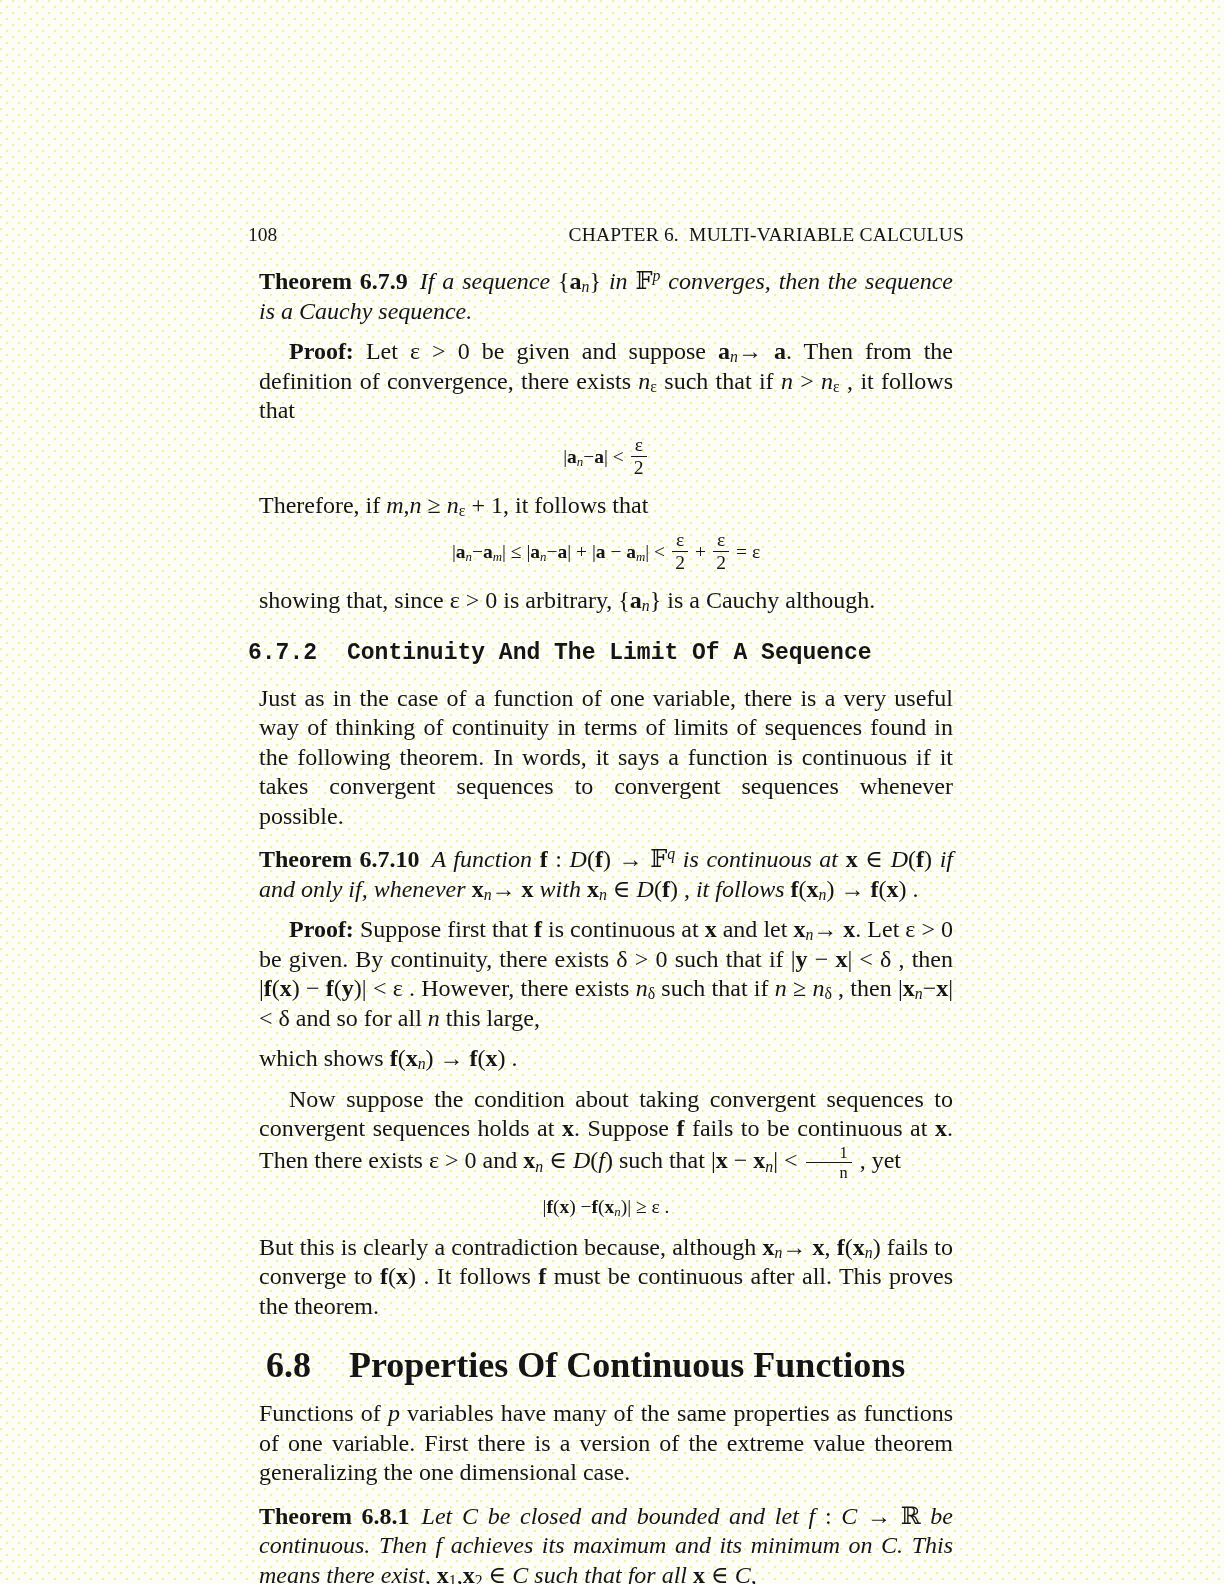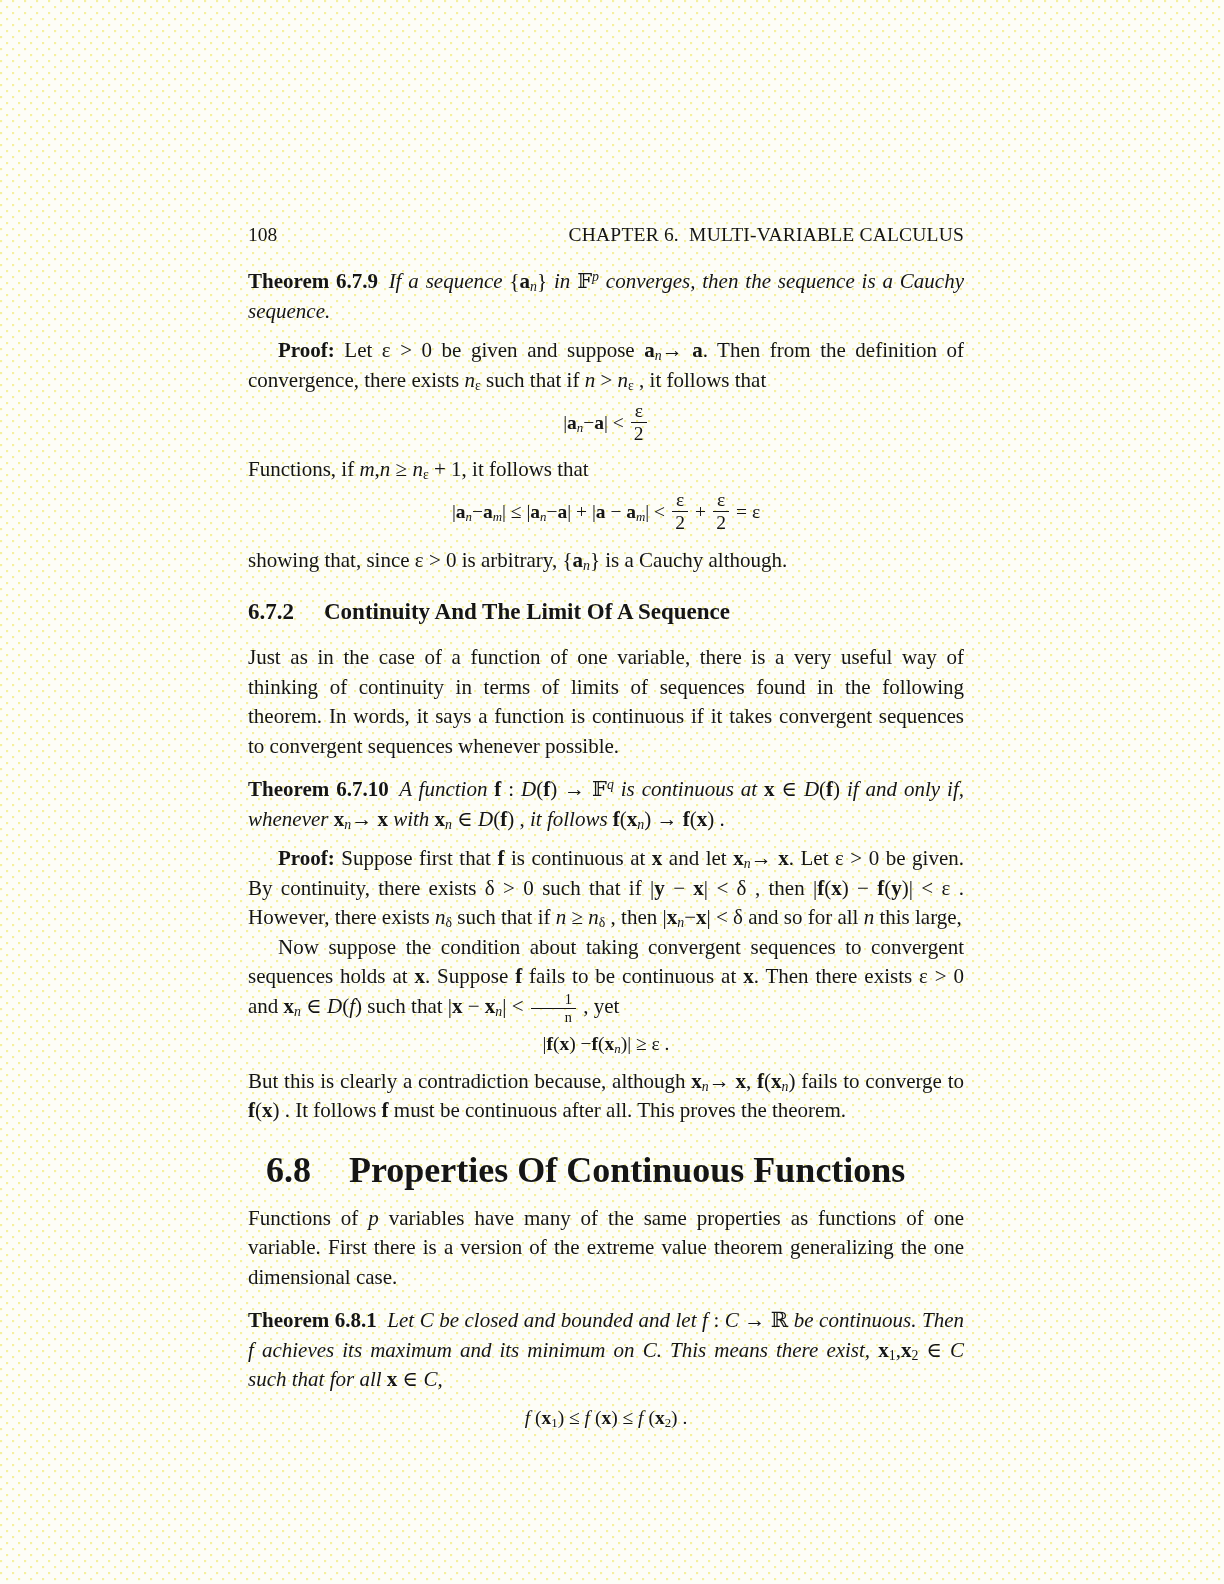--- a/index.html
+++ b/index.html
@@ -13,38 +13,38 @@
     background-position:0 0,6px 6px;
     font-family:"Liberation Serif","DejaVu Serif","DejaVu Sans",serif;
     color:#151515;
     overflow:hidden;
   }
   .sheet{position:relative;width:1224px;height:1280px;}
   .content{position:absolute;left:248px;top:220px;width:716px;}
   .pg-header{display:flex;justify-content:space-between;align-items:baseline;
     font-size:19.5px;line-height:29px;margin-bottom:18px;}
   .chapter{white-space:pre;letter-spacing:0.2px;text-align:center;}
-  p{margin:0;font-size:21px;line-height:29.5px;text-align:justify;}
+  p{margin:11px;font-size:24px;line-height:29.5px;text-align:justify;}
   .indent{text-indent:30px;}
   .mt4{margin-top:4px}.mt8{margin-top:8px}.mt10{margin-top:10px}
   .mt12{margin-top:12px}.mt14{margin-top:14px}
   .eq{text-align:center;font-size:19.5px;line-height:30px;}
   .eq.mt8{margin-top:8px}.eq.mb8{margin-bottom:8px}
   .eq.mt10{margin-top:10px}.eq.mb10{margin-bottom:10px}
   .eq.mt4{margin-top:4px}
   .b{font-weight:bold;}
   .i{font-style:italic;}
   .sub{font-size:66%;vertical-align:-0.22em;line-height:0;}
   .sup{font-size:66%;vertical-align:0.5em;line-height:0;}
   .frac{display:inline-flex;flex-direction:column;vertical-align:middle;
     line-height:1.04;text-align:center;position:relative;top:-2px;margin:0 2px;}
   .frac .fnum{border-bottom:1.7px solid #151515;padding:0 4px 1px;}
   .frac .fden{padding-top:1px;}
   p .frac{font-size:68%;line-height:1.05;top:0;}
-  .h-sub{font-size:23px;font-weight:bold;margin:22px 0 16px;line-height:30px;}
+  .h-sub{font-size:23px;font-weight:bold;margin:22px 0 16px;line-height:30px;font-family:Liberation Mono, monospace;}
   .h-sub .h-num{margin-right:30px;}
   .h-sec{font-size:36px;font-weight:bold;margin:26px 0 16px;line-height:36px;padding-left:18px;}
   .h-sec .h-num{margin-right:38px;}
 </style>
 </head>
 <body>
 
 <div class="sheet">
   <div class="content">
 
@@ -55,41 +55,42 @@
 
     <p class="mt12"><span class="b">Theorem 6.7.9</span><span> </span><span class="i">If a sequence </span><span>{</span><span class="b">a</span><span class="sub i">n</span><span>} </span><span class="i">in </span><span>𝔽</span><span class="sup i">p</span><span class="i"> converges, then the sequence is a Cauchy sequence.</span></p>
 
     <p class="mt10 indent"><span class="b">Proof:</span><span> Let ε &gt; 0 be given and suppose </span><span class="b">a</span><span class="sub i">n</span><span>→ </span><span class="b">a</span><span>. Then from the definition of convergence, there exists </span><span class="i">n</span><span class="sub">ε</span><span> such that if </span><span class="i">n </span><span>&gt; </span><span class="i">n</span><span class="sub">ε</span><span> , it follows that</span></p>
 
     <div class="eq mt8 mb8"><span>|</span><span class="b">a</span><span class="sub i">n</span><span>−</span><span class="b">a</span><span>| &lt; </span><span class="frac">
           <span class="fnum">ε</span>
           <span class="fden">2</span>
         </span></div>
 
-    <p><span>Functions, if </span><span class="i">m</span><span>,</span><span class="i">n </span><span>≥ </span><span class="i">n</span><span class="sub">ε</span><span> + 1, it follows that</span></p>
+    <p><span>Therefore, if </span><span class="i">m</span><span>,</span><span class="i">n </span><span>≥ </span><span class="i">n</span><span class="sub">ε</span><span> + 1, it follows that</span></p>
 
     <div class="eq mt8 mb10"><span>|</span><span class="b">a</span><span class="sub i">n</span><span>−</span><span class="b">a</span><span class="sub i">m</span><span>| ≤ |</span><span class="b">a</span><span class="sub i">n</span><span>−</span><span class="b">a</span><span>| + |</span><span class="b">a</span><span> − </span><span class="b">a</span><span class="sub i">m</span><span>| &lt; </span><span class="frac">
           <span class="fnum">ε</span>
           <span class="fden">2</span>
         </span><span> + </span><span class="frac">
           <span class="fnum">ε</span>
           <span class="fden">2</span>
         </span><span> = ε</span></div>
 
     <p><span>showing that, since ε &gt; 0 is arbitrary, {</span><span class="b">a</span><span class="sub i">n</span><span>} is a Cauchy although.</span></p>
 
     <h2 class="h-sub"><span class="h-num">6.7.2</span><span>Continuity And The Limit Of A Sequence</span></h2>
 
     <p><span>Just as in the case of a function of one variable, there is a very useful way of thinking of continuity in terms of limits of sequences found in the following theorem. In words, it says a function is continuous if it takes convergent sequences to convergent sequences whenever possible.</span></p>
 
     <p class="mt14"><span class="b">Theorem 6.7.10</span><span> </span><span class="i">A function </span><span class="b">f</span><span> : </span><span class="i">D</span><span>(</span><span class="b">f</span><span>) → </span><span>𝔽</span><span class="sup i">q</span><span class="i"> is continuous at </span><span class="b">x</span><span> ∈ </span><span class="i">D</span><span>(</span><span class="b">f</span><span>) </span><span class="i">if and only if, whenever </span><span class="b">x</span><span class="sub i">n</span><span>→ </span><span class="b">x</span><span class="i"> with </span><span class="b">x</span><span class="sub i">n</span><span> ∈ </span><span class="i">D</span><span>(</span><span class="b">f</span><span>) , </span><span class="i">it follows </span><span class="b">f</span><span>(</span><span class="b">x</span><span class="sub i">n</span><span>) → </span><span class="b">f</span><span>(</span><span class="b">x</span><span>) .</span></p>
 
     <p class="mt10 indent"><span class="b">Proof:</span><span> Suppose first that </span><span class="b">f</span><span> is continuous at </span><span class="b">x</span><span> and let </span><span class="b">x</span><span class="sub i">n</span><span>→ </span><span class="b">x</span><span>. Let ε &gt; 0 be given.  By continuity, there exists δ &gt; 0 such that if |</span><span class="b">y</span><span> − </span><span class="b">x</span><span>| &lt; δ , then |</span><span class="b">f</span><span>(</span><span class="b">x</span><span>) − </span><span class="b">f</span><span>(</span><span class="b">y</span><span>)| &lt; ε . However, there exists </span><span class="i">n</span><span class="sub">δ</span><span> such that if </span><span class="i">n </span><span>≥ </span><span class="i">n</span><span class="sub">δ</span><span> , then |</span><span class="b">x</span><span class="sub i">n</span><span>−</span><span class="b">x</span><span>| &lt; δ and so for all </span><span class="i">n</span><span> this large,</span></p>
 
 
+    <p><span>which shows </span><span class="b">f</span><span>(</span><span class="b">x</span><span class="sub i">n</span><span>) → </span><span class="b">f</span><span>(</span><span class="b">x</span><span>) .</span></p>
 
     <p class="indent"><span>Now suppose the condition about taking convergent sequences to convergent sequences holds at </span><span class="b">x</span><span>.  Suppose </span><span class="b">f</span><span> fails to be continuous at </span><span class="b">x</span><span>. Then there exists ε &gt; 0 and </span><span class="b">x</span><span class="sub i">n</span><span> ∈ </span><span class="i">D</span><span>(</span><span class="i">f</span><span>) such that |</span><span class="b">x</span><span> − </span><span class="b">x</span><span class="sub i">n</span><span>| &lt; </span><span class="frac">
           <span class="fnum">1</span>
           <span class="fden">n</span>
         </span><span> , yet</span></p>
 
     <div class="eq mt4 mb8"><span>|</span><span class="b">f</span><span>(</span><span class="b">x</span><span>) −</span><span class="b">f</span><span>(</span><span class="b">x</span><span class="sub i">n</span><span>)| ≥ ε .</span></div>
 
     <p><span>But this is clearly a contradiction because, although </span><span class="b">x</span><span class="sub i">n</span><span>→ </span><span class="b">x</span><span>, </span><span class="b">f</span><span>(</span><span class="b">x</span><span class="sub i">n</span><span>) fails to converge to </span><span class="b">f</span><span>(</span><span class="b">x</span><span>) . It follows </span><span class="b">f</span><span> must be continuous after all.  This proves the theorem.</span></p>
 

